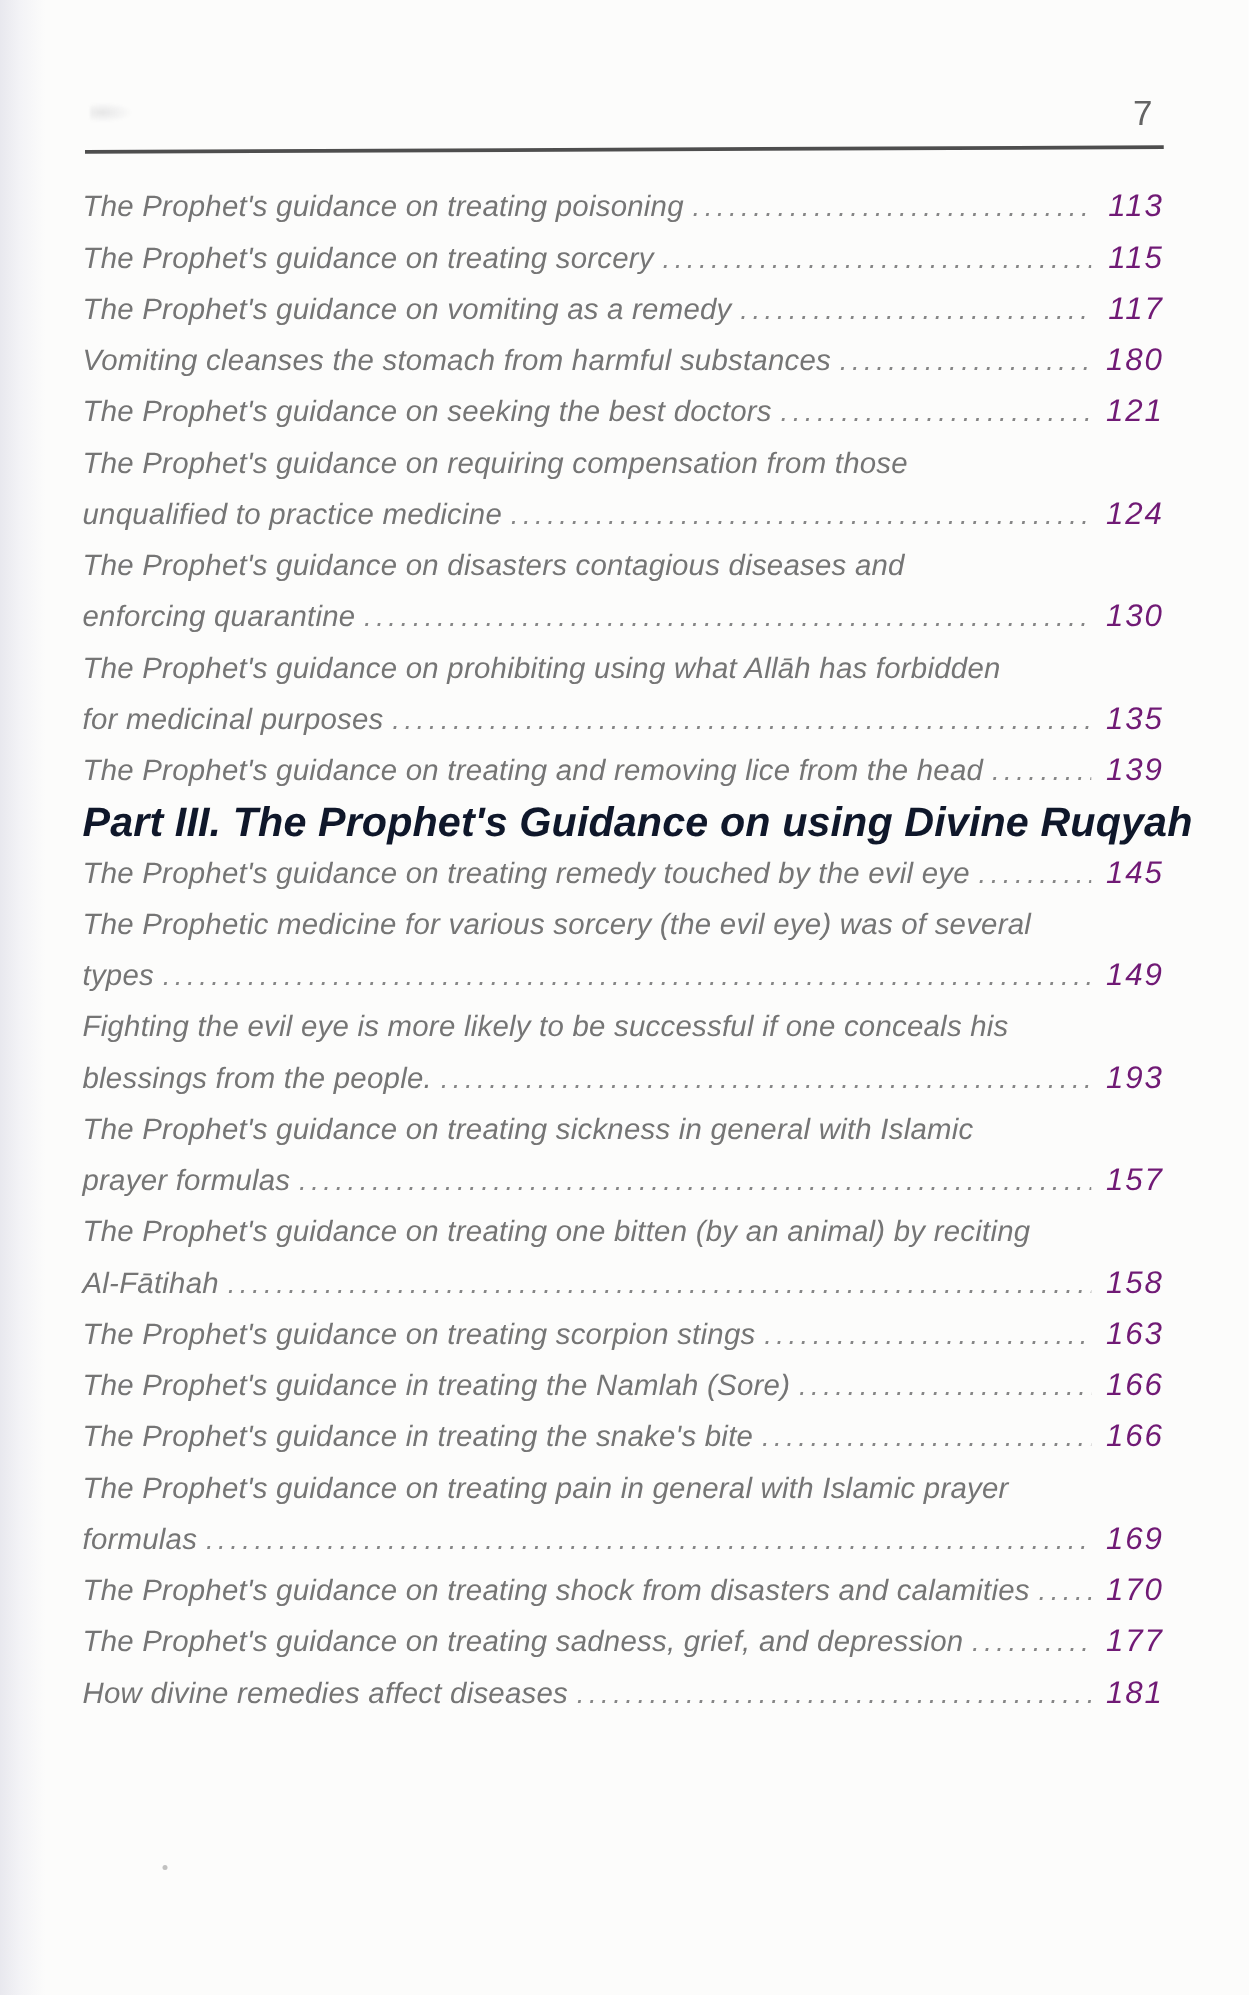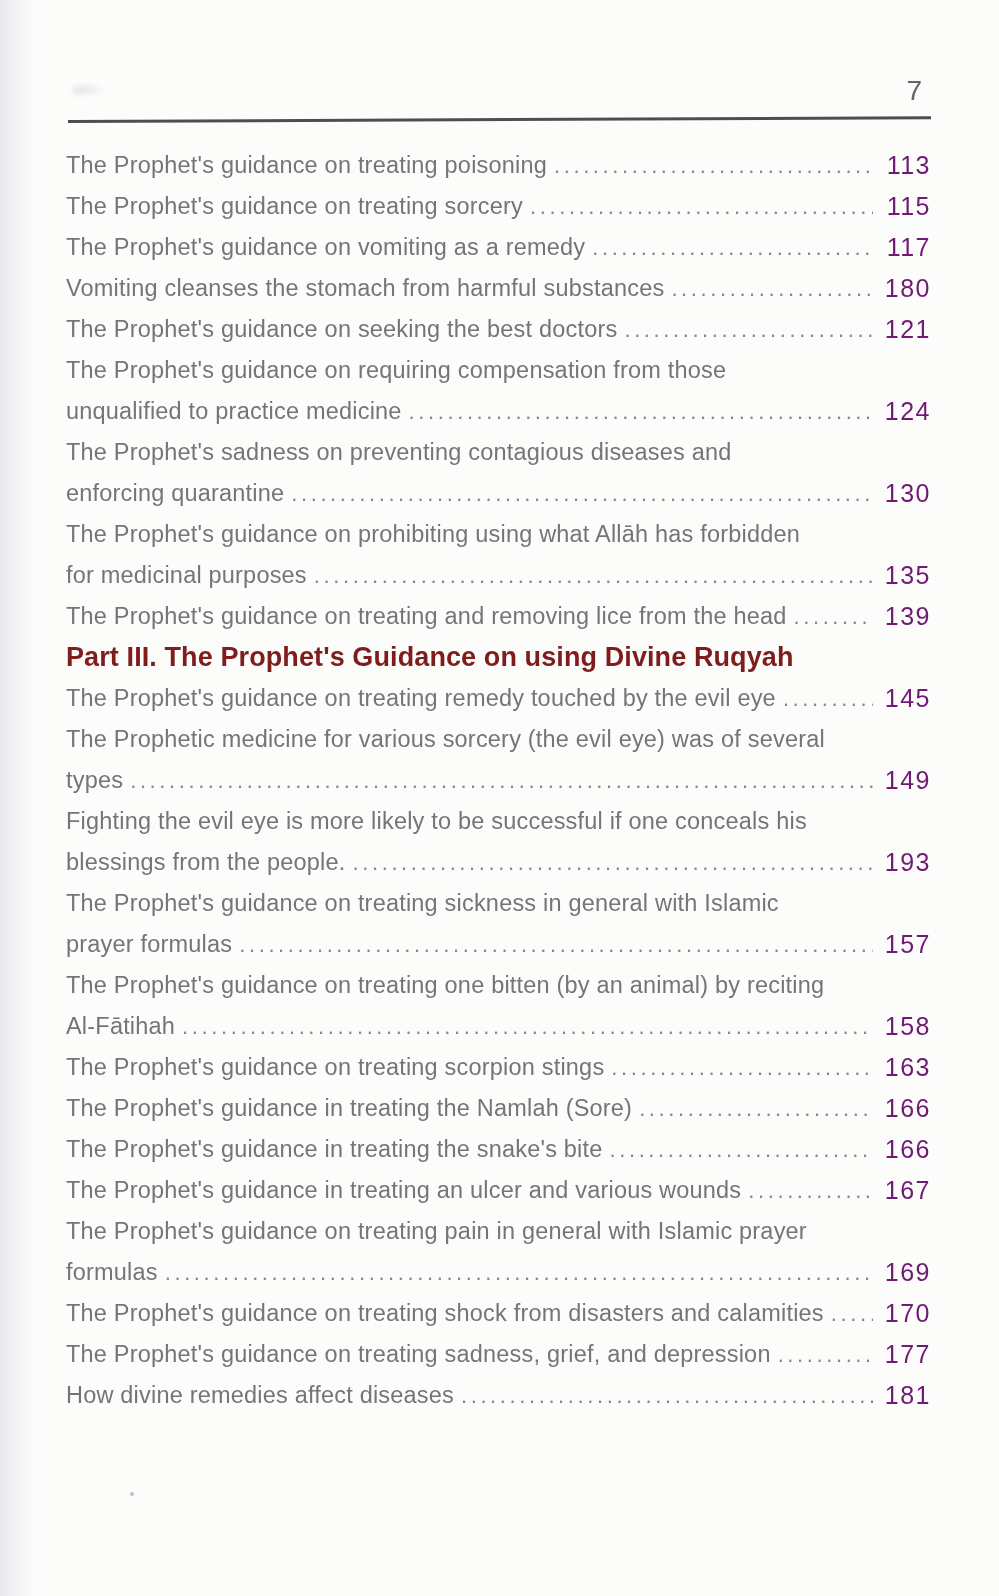--- a/index.html
+++ b/index.html
@@ -47,20 +47,21 @@
     color:#757575;
     font-size:23.5px;
   }
   .row{
     display:flex;
     align-items:flex-start;
     height:41px;
     line-height:41px;
     white-space:nowrap;
     position:relative;
+    font-style:italic;
   }
   .txt{flex:0 0 auto;letter-spacing:0.2px;}
   .dots{
     flex:1 1 auto;
     overflow:hidden;
     margin:0 10px 0 7px;
     min-width:0;
   }
   .dots::after{
     content:"..........................................................................................................................................................................................................";
@@ -71,22 +72,22 @@
   .pg{
     flex:0 0 auto;
     min-width:48px;
     text-align:right;
     font-size:25px;
     color:#701a75;
     letter-spacing:1.5px;
   }
   .row.heading .txt{
     font-weight:bold;
-    color:#7f1d1d;
-    font-size:27px;
+    color:#0f172a;
+    font-size:33px;
     letter-spacing:0.1px;
   }
   .annot{
     position:absolute;
     left:80px;top:0px;
     pointer-events:none;
   }
 </style>
 </head>
 <body>
@@ -138,21 +139,21 @@
       <span class="txt">The Prophet's guidance on requiring compensation from those</span>
     </div>
 
     <div class="row">
       <span class="txt">unqualified to practice medicine</span>
       <span class="dots"></span>
       <span class="pg">124</span>
     </div>
 
     <div class="row">
-      <span class="txt">The Prophet's sadness on preventing contagious diseases and</span>
+      <span class="txt">The Prophet's guidance on disasters contagious diseases and</span>
     </div>
 
     <div class="row">
       <span class="txt">enforcing quarantine</span>
       <span class="dots"></span>
       <span class="pg">130</span>
     </div>
 
     <div class="row">
       <span class="txt">The Prophet's guidance on prohibiting using what Allāh has forbidden</span>
@@ -231,25 +232,20 @@
       <span class="dots"></span>
       <span class="pg">166</span>
     </div>
 
     <div class="row">
       <span class="txt">The Prophet's guidance in treating the snake's bite</span>
       <span class="dots"></span>
       <span class="pg">166</span>
     </div>
 
-    <div class="row">
-      <span class="txt">The Prophet's guidance in treating an ulcer and various wounds</span>
-      <span class="dots"></span>
-      <span class="pg">167</span>
-    </div>
 
     <div class="row">
       <span class="txt">The Prophet's guidance on treating pain in general with Islamic prayer</span>
     </div>
 
     <div class="row">
       <span class="txt">formulas</span>
       <span class="dots"></span>
       <span class="pg">169</span>
     </div>

